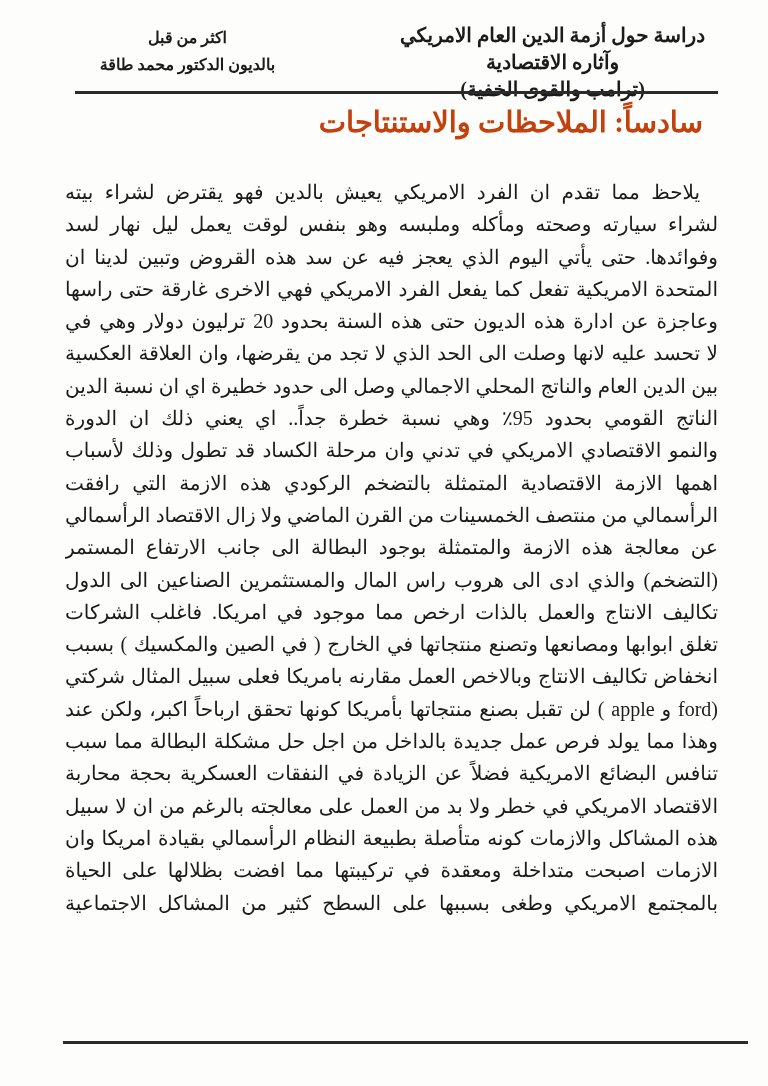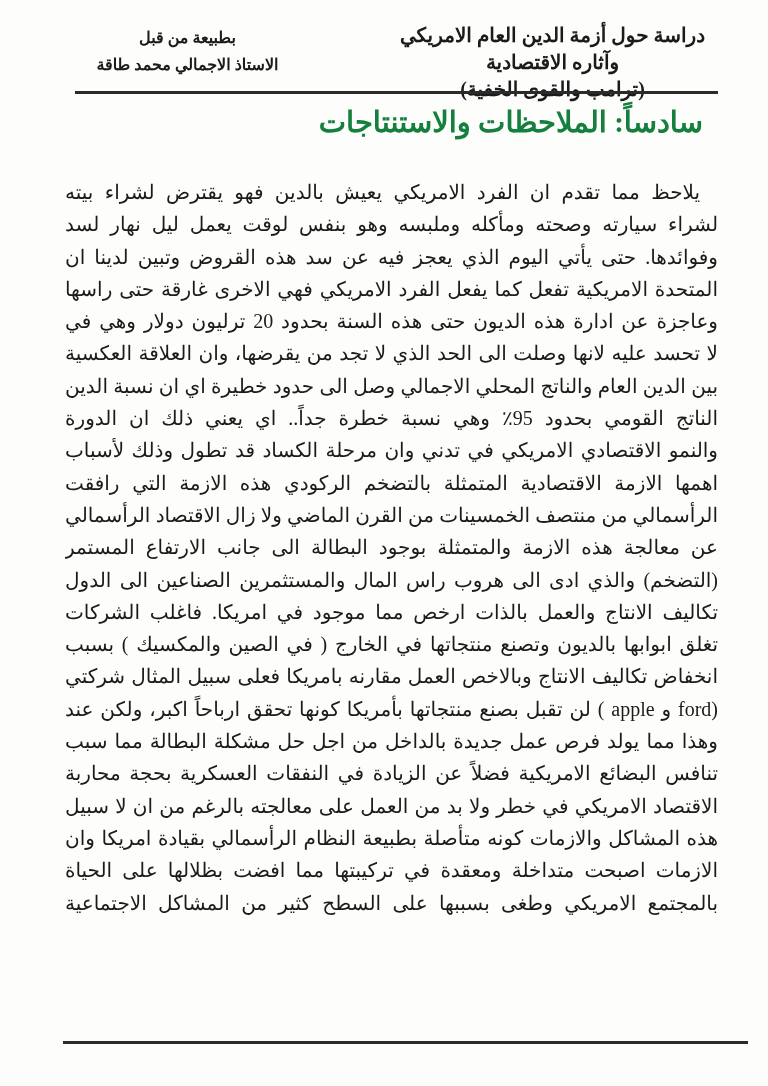--- a/index.html
+++ b/index.html
@@ -25,21 +25,21 @@
   }
   .header-rule {
     position:absolute; top:91px; left:75px; width:643px; height:3px;
     background:#2b2b2b;
   }
   
   .section-title {
     position:absolute; top:100px; left:0; right:65px;
     margin:0; text-align:right;
     font-size:29px; font-weight:bold; line-height:44px;
-    color:#15803d;
+    color:#c2410c;
   }
   
   .body-text {
     position:absolute; top:176px; right:50px; left:65px;
   }
   .body-line {
     height:32.3px; line-height:32.3px;
     font-size:20px;
     text-align:justify; text-align-last:justify;
     overflow:hidden;
@@ -62,22 +62,22 @@
 <body>
 
 <div class="page">
 
   <div class="hdr-right">
     <div>دراسة حول أزمة الدين العام الامريكي وآثاره الاقتصادية</div>
     <div>(ترامب والقوى الخفية)</div>
   </div>
 
   <div class="hdr-left">
-    <div>بطبيعة من قبل</div>
-    <div>الاستاذ الاجمالي محمد طاقة</div>
+    <div>اكثر من قبل</div>
+    <div>بالديون الدكتور محمد طاقة</div>
   </div>
 
   <div class="header-rule"></div>
 
   <h1 class="section-title">سادساً: الملاحظات والاستنتاجات</h1>
 
   <main class="body-text">
       <div class="body-line first">يلاحظ مما تقدم ان الفرد الامريكي يعيش بالدين فهو يقترض لشراء بيته ويقترض</div>
       <div class="body-line">لشراء سيارته وصحته ومأكله وملبسه وهو بنفس لوقت يعمل ليل نهار لسد القروض</div>
       <div class="body-line">وفوائدها. حتى يأتي اليوم الذي يعجز فيه عن سد هذه القروض وتبين لدينا ان الولايات</div>
@@ -85,21 +85,21 @@
       <div class="body-line">وعاجزة عن ادارة هذه الديون حتى هذه السنة بحدود 20 ترليون دولار وهي في وضع</div>
       <div class="body-line">لا تحسد عليه لانها وصلت الى الحد الذي لا تجد من يقرضها، وان العلاقة العكسية</div>
       <div class="body-line">بين الدين العام والناتج المحلي الاجمالي وصل الى حدود خطيرة اي ان نسبة الدين الى</div>
       <div class="body-line">الناتج القومي بحدود 95٪ وهي نسبة خطرة جداً.. اي يعني ذلك ان الدورة الاقتصادية</div>
       <div class="body-line">والنمو الاقتصادي الامريكي في تدني وان مرحلة الكساد قد تطول وذلك لأسباب عديدة</div>
       <div class="body-line">اهمها الازمة الاقتصادية المتمثلة بالتضخم الركودي هذه الازمة التي رافقت الاقتصاد</div>
       <div class="body-line">الرأسمالي من منتصف الخمسينات من القرن الماضي ولا زال الاقتصاد الرأسمالي عاجز</div>
       <div class="body-line">عن معالجة هذه الازمة والمتمثلة بوجود البطالة الى جانب الارتفاع المستمر بالأسعار</div>
       <div class="body-line">(التضخم) والذي ادى الى هروب راس المال والمستثمرين الصناعين الى الدول التي فيها</div>
       <div class="body-line">تكاليف الانتاج والعمل بالذات ارخص مما موجود في امريكا. فاغلب الشركات اصبحت</div>
-      <div class="body-line">تغلق ابوابها بالديون وتصنع منتجاتها في الخارج ( في الصين والمكسيك ) بسبب</div>
+      <div class="body-line">تغلق ابوابها ومصانعها وتصنع منتجاتها في الخارج ( في الصين والمكسيك ) بسبب</div>
       <div class="body-line">انخفاض تكاليف الانتاج وبالاخص العمل مقارنه بامريكا فعلى سبيل المثال شركتي</div>
       <div class="body-line">(ford و apple ) لن تقبل بصنع منتجاتها بأمريكا كونها تحقق ارباحاً اكبر، ولكن عند</div>
       <div class="body-line">وهذا مما يولد فرص عمل جديدة بالداخل من اجل حل مشكلة البطالة مما سبب الى</div>
       <div class="body-line">تنافس البضائع الامريكية فضلاً عن الزيادة في النفقات العسكرية بحجة محاربة الارهاب</div>
       <div class="body-line">الاقتصاد الامريكي في خطر ولا بد من العمل على معالجته بالرغم من ان لا سبيل لحل</div>
       <div class="body-line">هذه المشاكل والازمات كونه متأصلة بطبيعة النظام الرأسمالي بقيادة امريكا وان هذه</div>
       <div class="body-line">الازمات اصبحت متداخلة ومعقدة في تركيبتها مما افضت بظلالها على الحياة العامة</div>
       <div class="body-line">بالمجتمع الامريكي وطغى بسببها على السطح كثير من المشاكل الاجتماعية المعقدة هي</div>
     </main>
 

